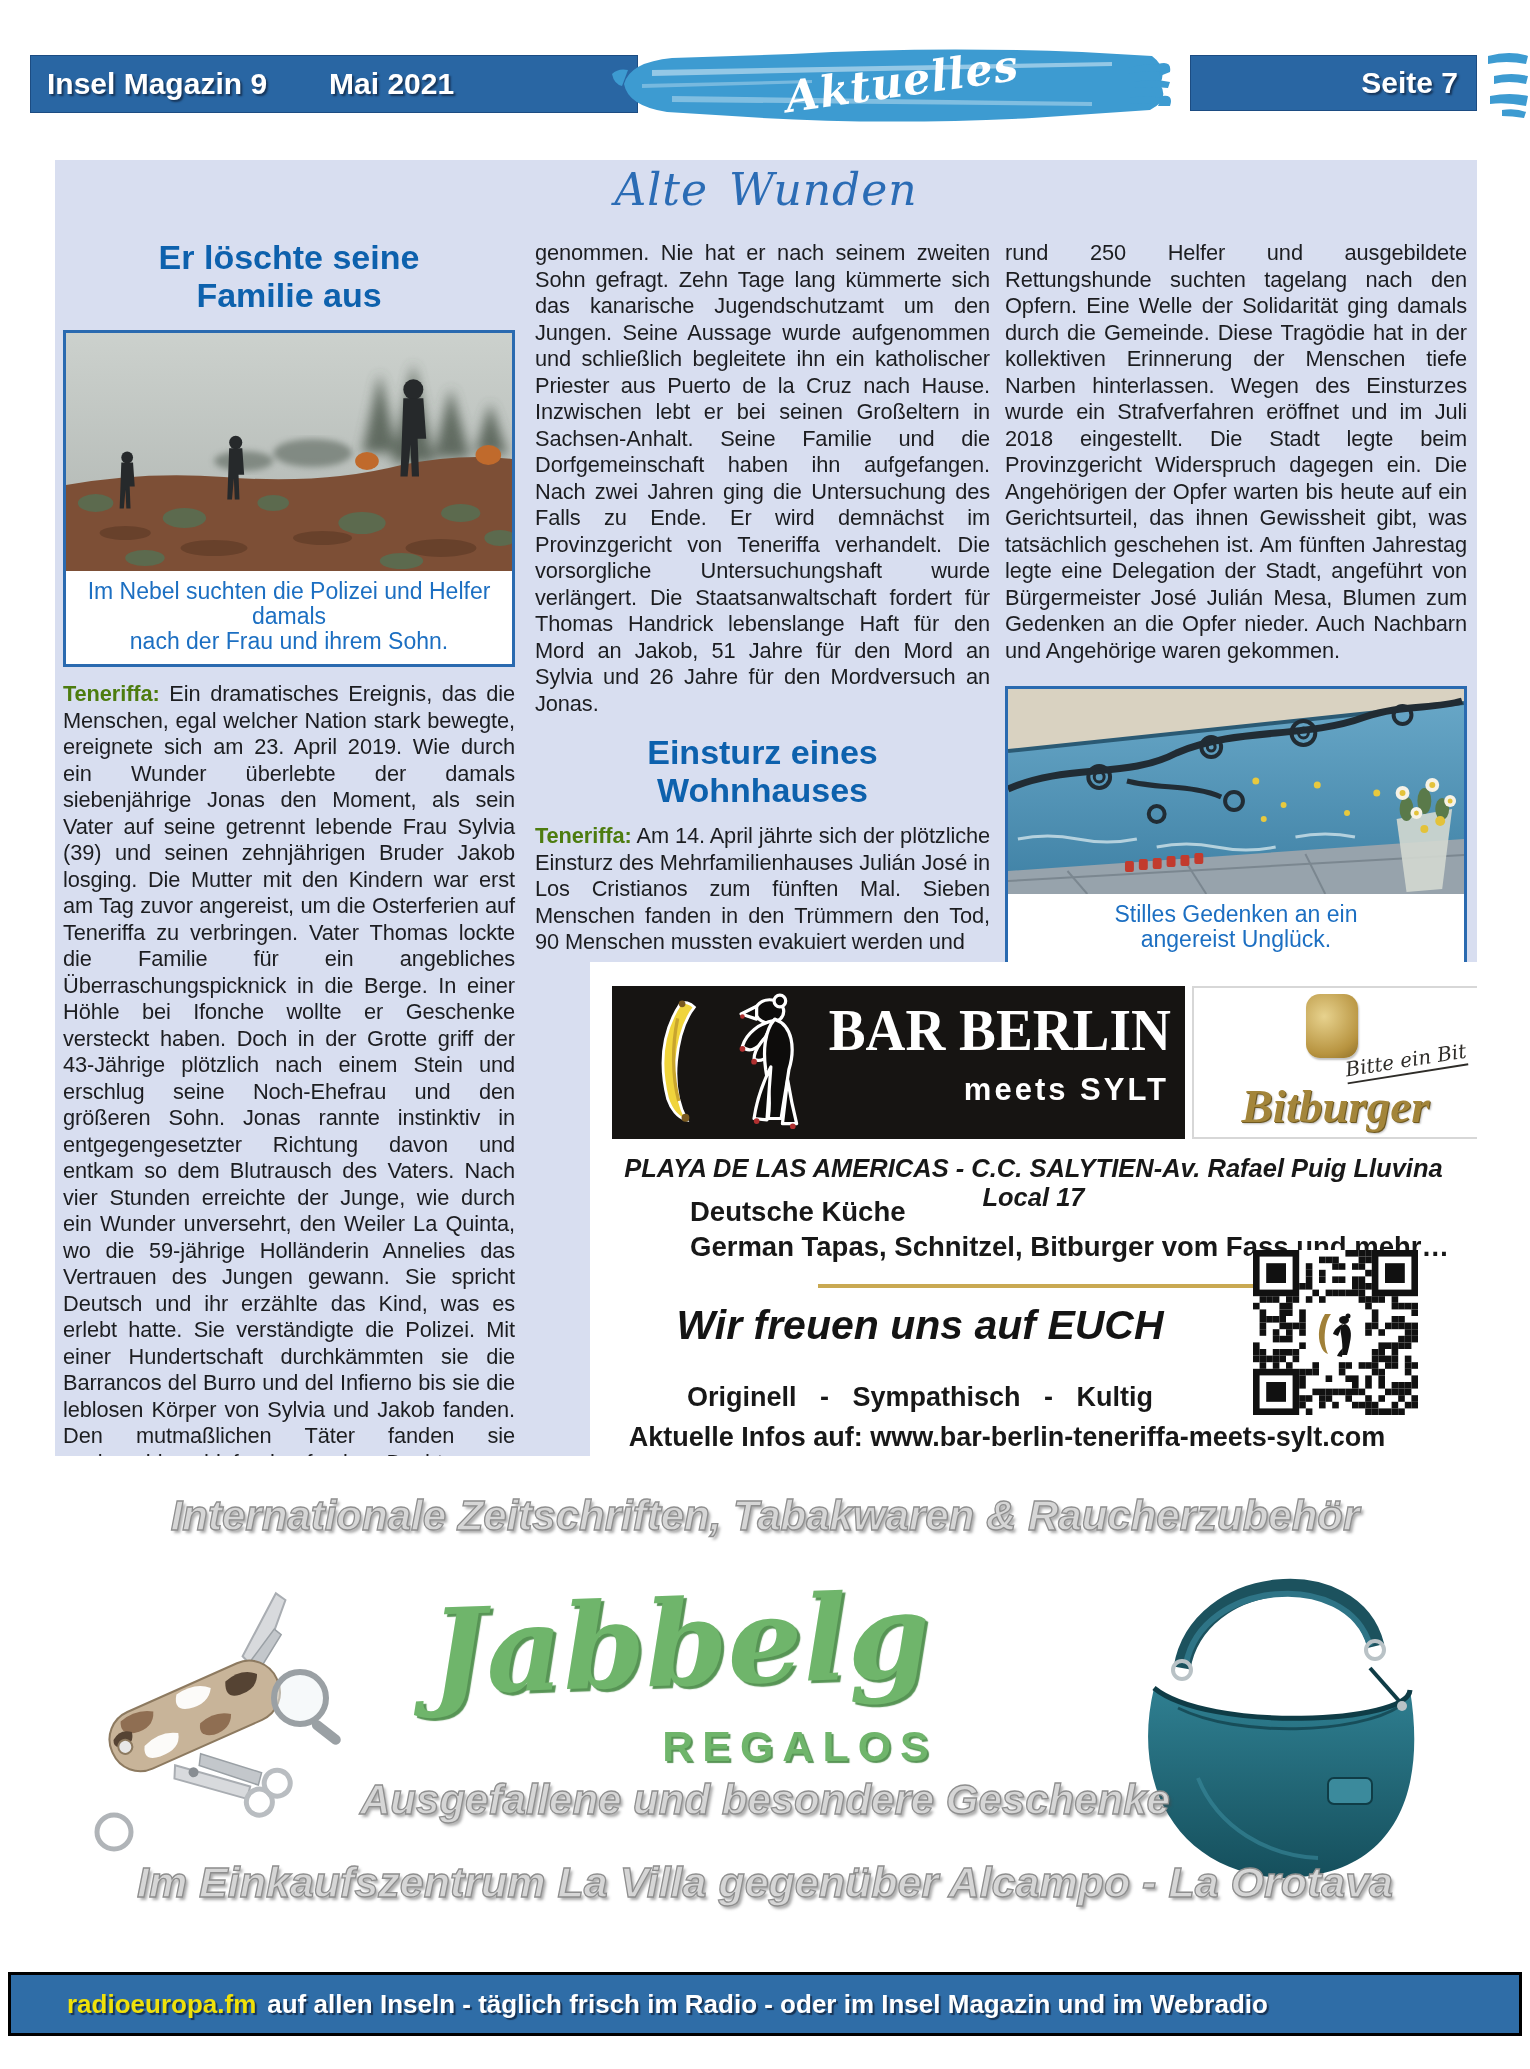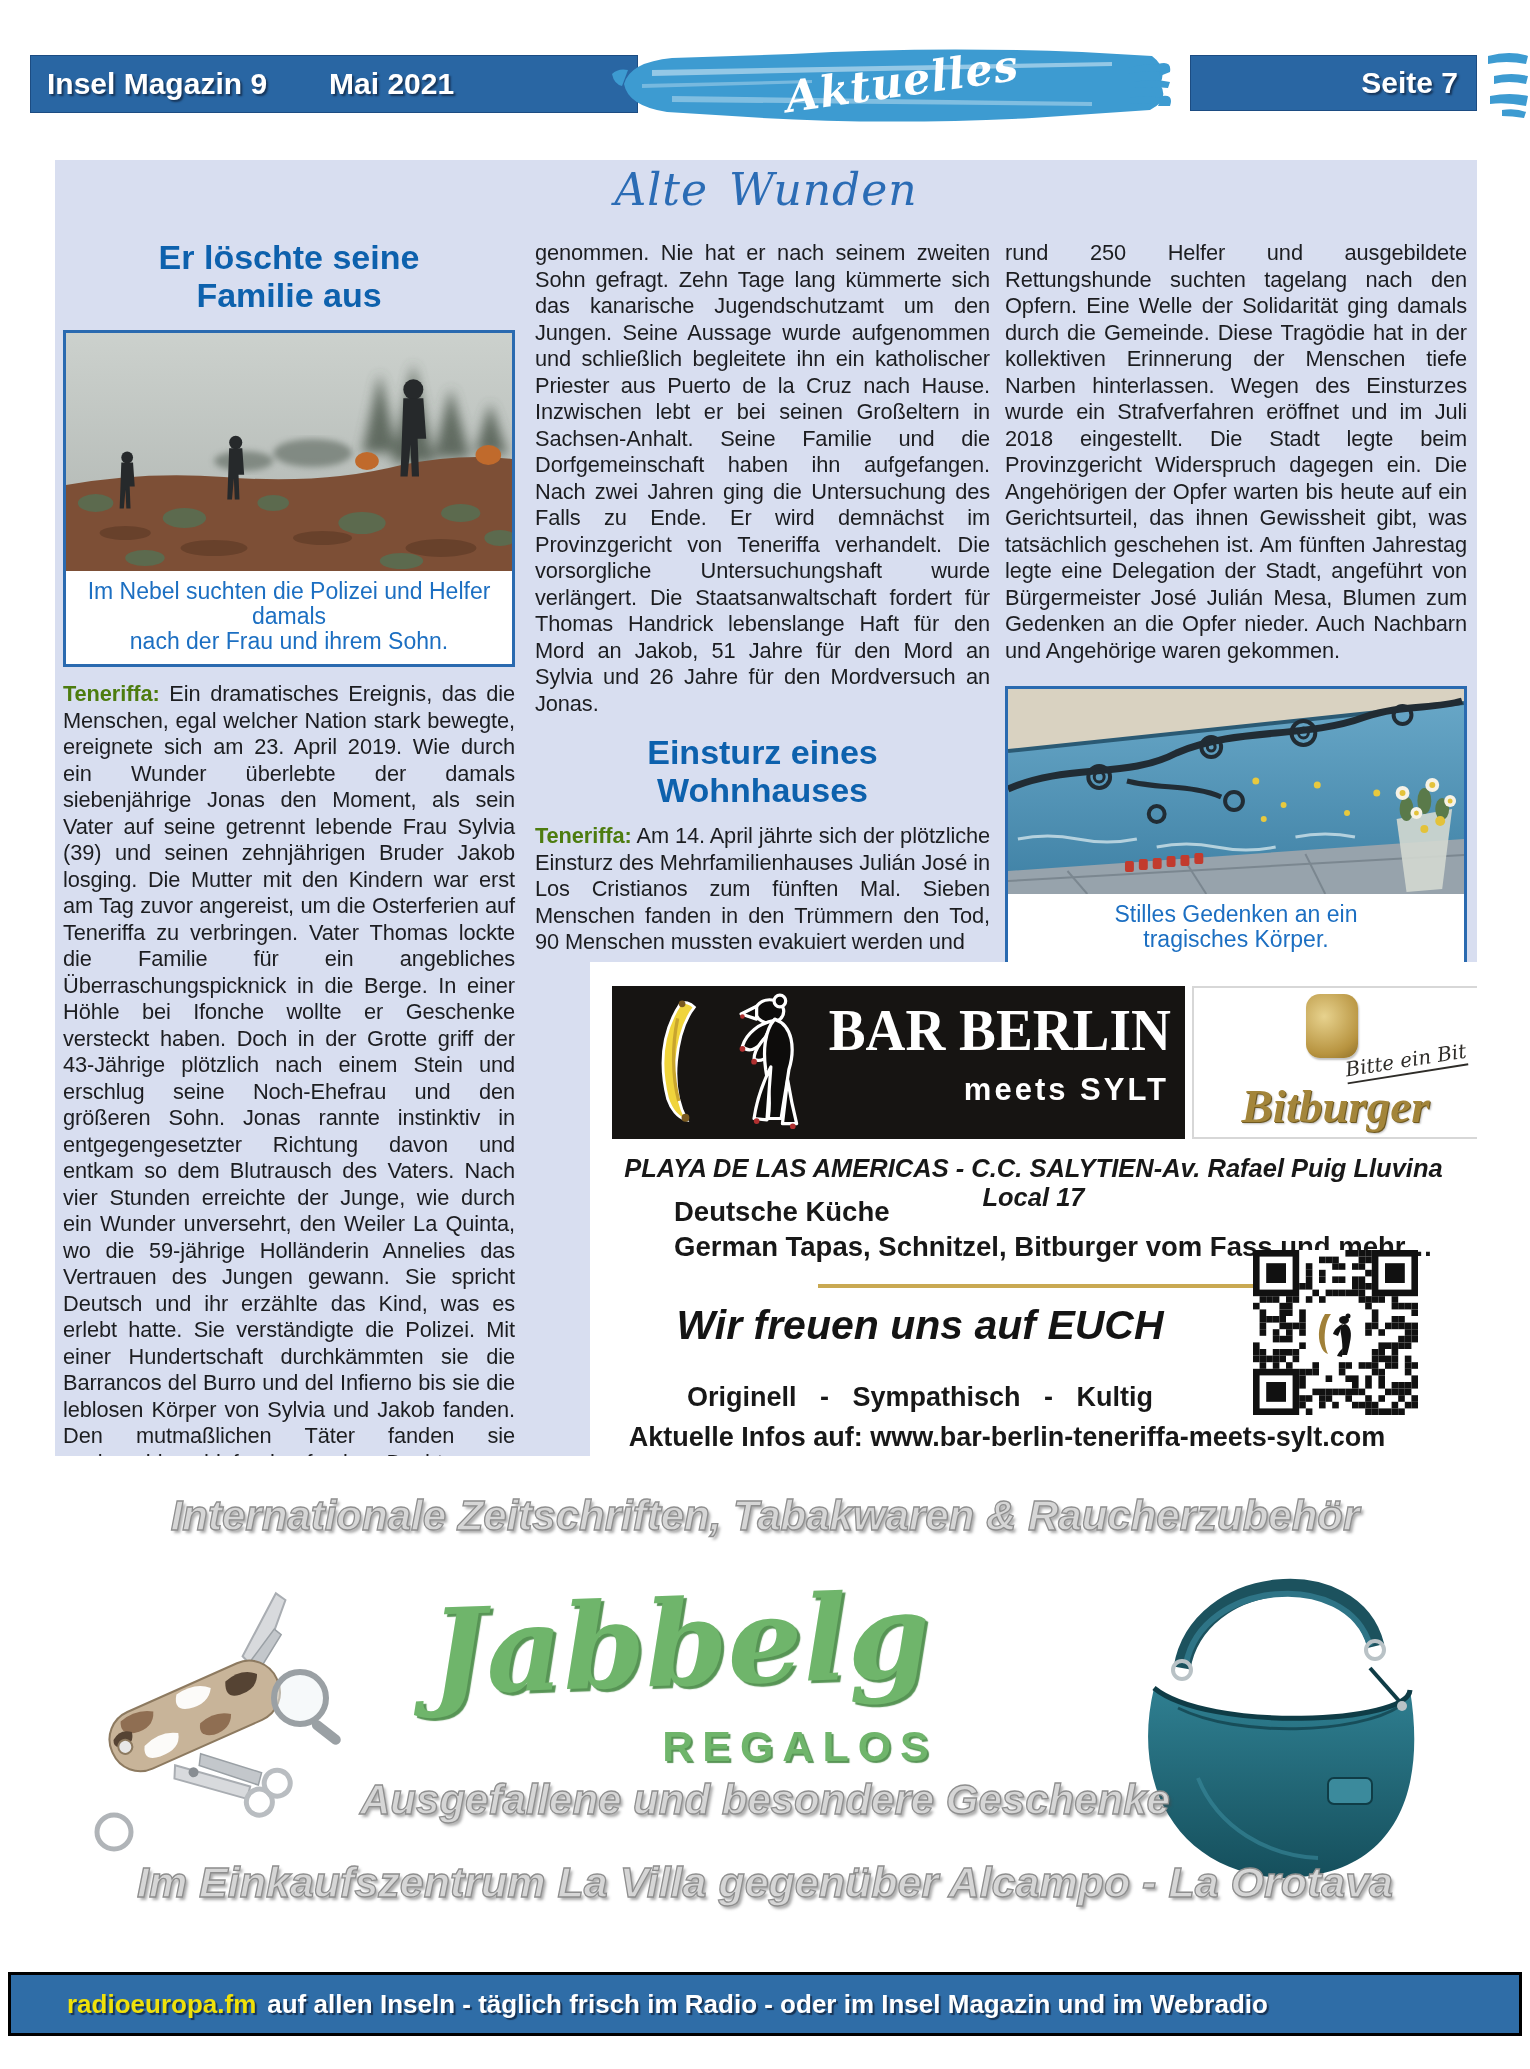--- a/index.html
+++ b/index.html
@@ -55,21 +55,21 @@
   .bit-emblem{position:absolute;left:112px;top:6px;width:52px;height:64px;border-radius:14px;
               background:radial-gradient(circle at 35% 35%, #e7d28e, #b89440 70%, #8f6f28);box-shadow:1px 2px 2px rgba(0,0,0,.25);}
   .bit-script{position:absolute;right:10px;top:60px;font-family:"DejaVu Serif",serif;font-style:italic;
               font-size:20px;color:#2e2c28;transform:rotate(-9deg);border-bottom:2px solid #2e2c28;
               padding-bottom:1px;}
   .bit-word{position:absolute;left:0;bottom:4px;width:100%;text-align:center;
             font-family:"Liberation Serif",serif;font-weight:bold;font-style:italic;font-size:47px;
             color:#a3853a;text-shadow:1px 1px 0 #6e5820,2px 2px 2px rgba(0,0,0,.25);}
   .bb-address{position:absolute;left:0;top:192px;width:100%;text-align:center;font-weight:bold;
               font-style:italic;font-size:25.5px;color:#181818;}
-  .bb-menu{position:absolute;left:84px;top:232px;font-weight:bold;font-size:27.5px;line-height:35px;
+  .bb-menu{position:absolute;left:100px;top:232px;font-weight:bold;font-size:27.5px;line-height:35px;
            color:#181818;white-space:pre-line;}
   .bb-goldline{position:absolute;left:228px;top:322px;width:448px;height:4px;background:#c9a952;}
   .bb-qr{position:absolute;left:663px;top:288px;}
   .bb-slogan{position:absolute;left:20px;top:340px;width:620px;text-align:center;font-weight:bold;
              font-style:italic;font-size:41px;color:#141414;}
   .bb-attrs{position:absolute;left:20px;top:420px;width:620px;text-align:center;font-weight:bold;
             font-size:27px;color:#181818;word-spacing:16px;}
   .bb-info{position:absolute;left:22px;top:460px;width:790px;text-align:center;font-weight:bold;
            font-size:27px;color:#181818;}
 
@@ -287,21 +287,21 @@
           <g fill="#e3c23a">
             <circle cx="398" cy="104" r="3"></circle>
               <circle cx="428" cy="96" r="3"></circle>
               <circle cx="446" cy="112" r="2.5"></circle>
             <circle cx="412" cy="124" r="2.5"></circle>
               <circle cx="436" cy="132" r="5"></circle>
               <circle cx="420" cy="140" r="4"></circle>
           </g>
         </svg>
         <figcaption>Stilles Gedenken an ein
-tragisches Körper.</figcaption>
+angereist Unglück.</figcaption>
       </figure>
     </div>
 
     <div class="ad-bb">
       <div class="bb-logo-row">
         <div class="bb-black">
           <svg class="bb-banana" width="86" height="134" viewBox="0 0 60 120">
             <path d="M30,6 C14,30 10,60 18,92 C21,101 27,109 35,111 C28,98 24,80 26,58 C28,38 34,20 42,10 C38,6 33,5 30,6 Z" fill="#f0d43c" stroke="#ffffff" stroke-width="2.5"></path>
             <path d="M27,20 C22,44 22,72 28,94" stroke="#c9a52e" stroke-width="3" fill="none"></path>
             <circle cx="31" cy="7" r="3" fill="#7a5a20"></circle>

